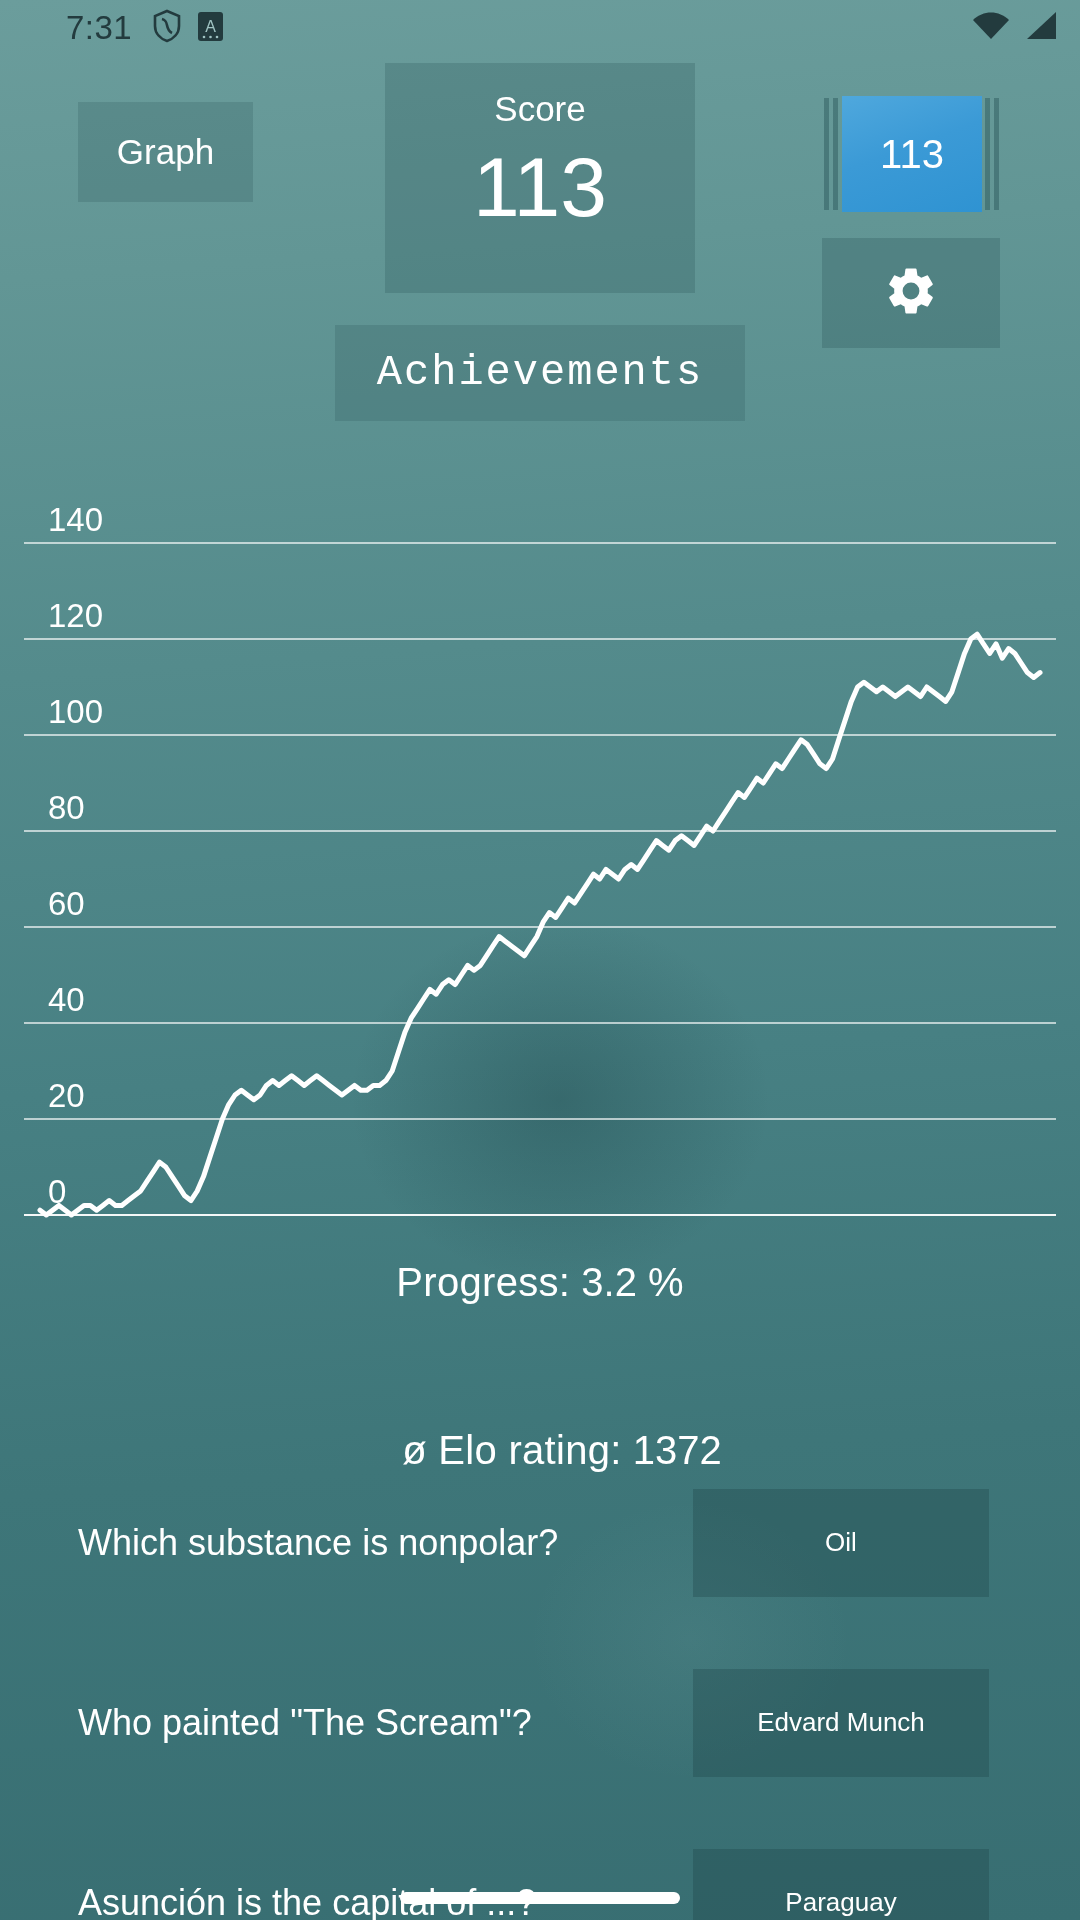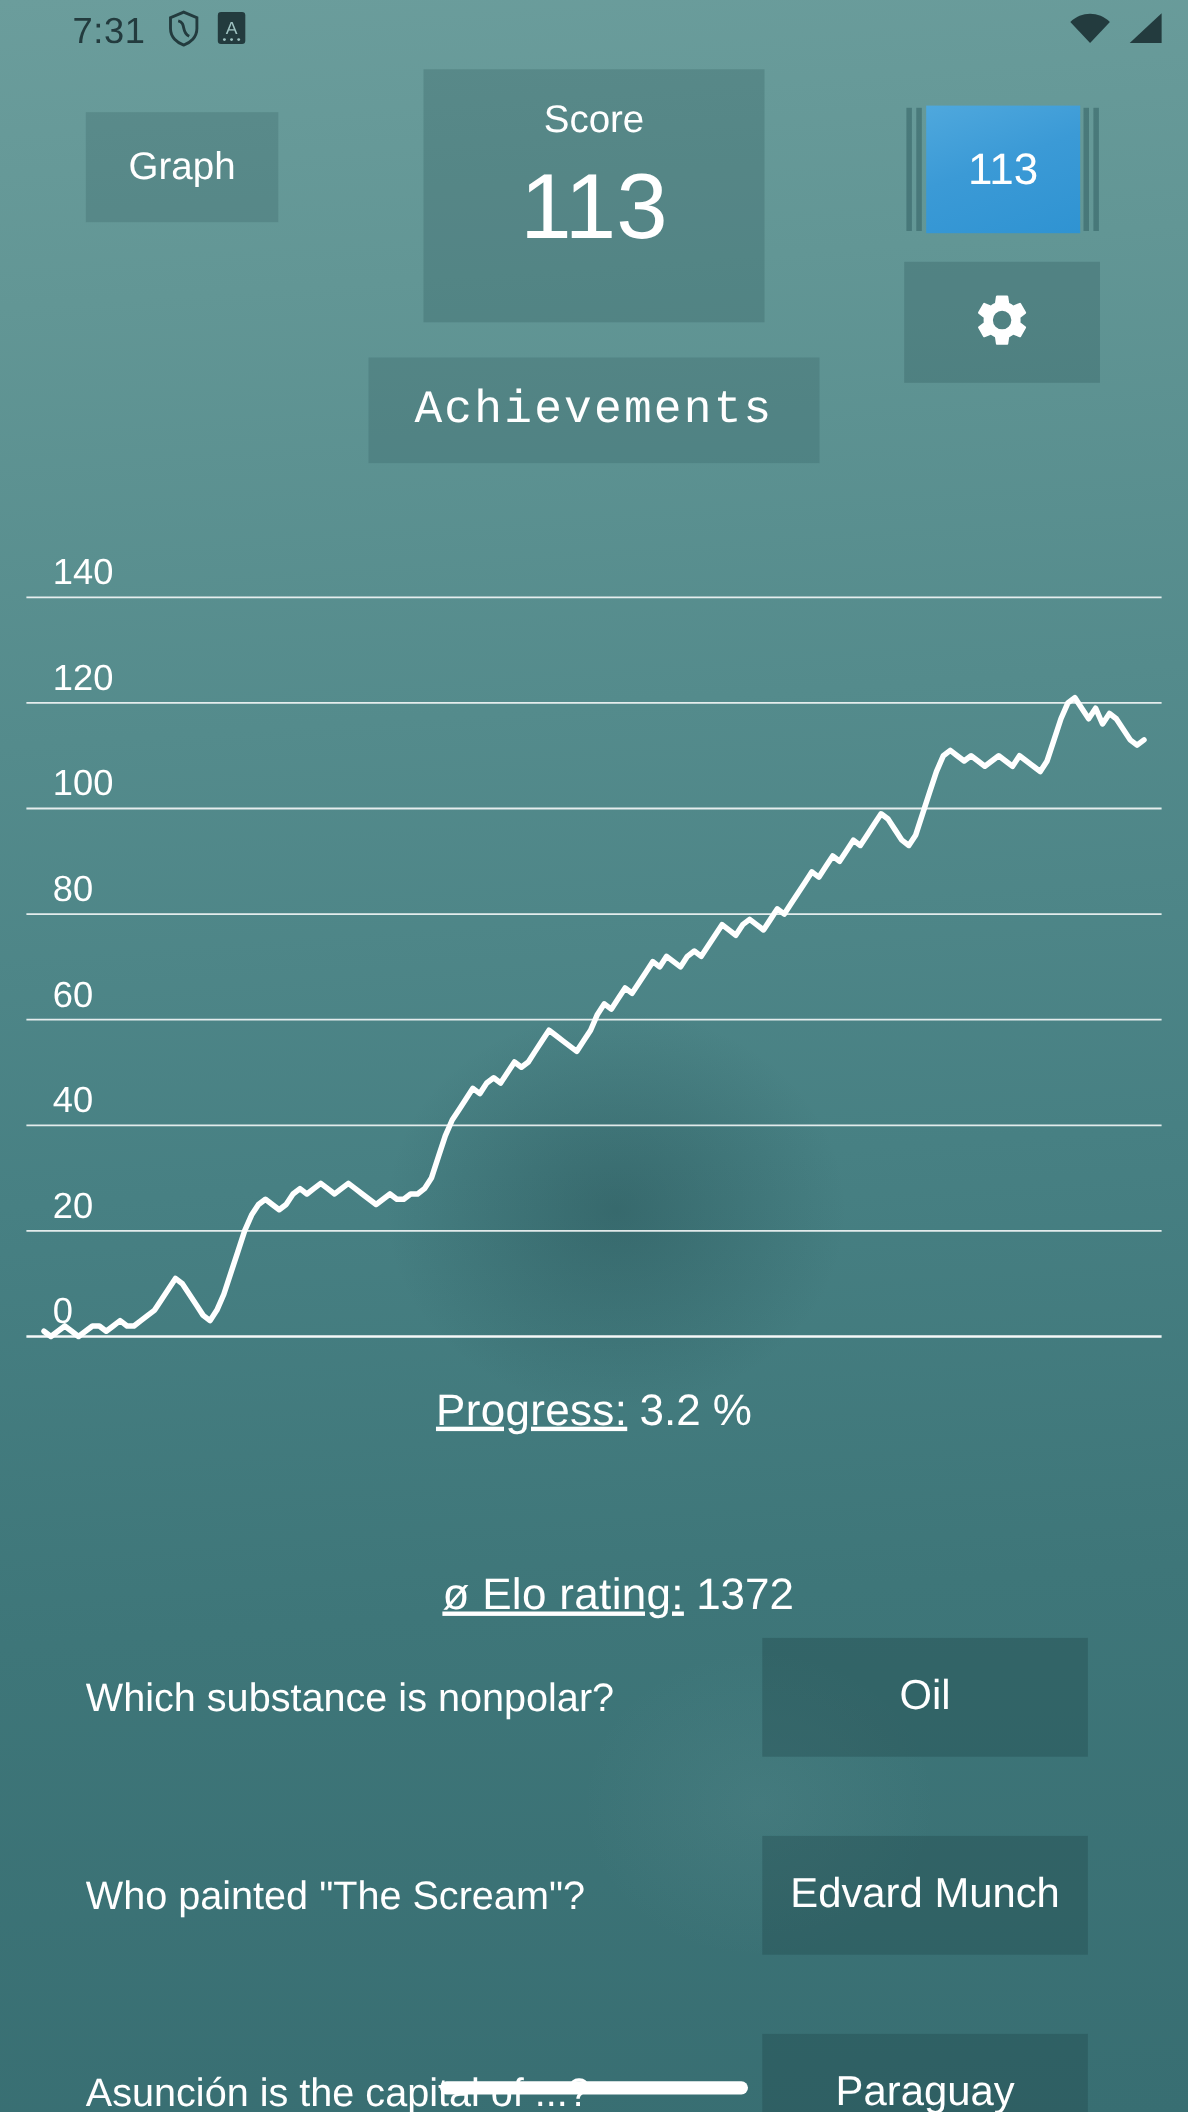--- a/index.html
+++ b/index.html
@@ -82,38 +82,38 @@
 
   
   .chart { position:absolute; left:0; top:455px; width:1080px; height:790px; }
   .chart svg { display:block; }
 
   
   .stat {
     position:absolute; left:0; width:1080px; text-align:center;
     color:#ffffff; font-size:40px;
   }
-  .stat .k { letter-spacing:0.3px;text-decoration:underline; }
+  .stat .k { letter-spacing:0.3px; }
   .stat .v { }
   #stat-progress { top:1260px; }
   #stat-elo { top:1428px;padding-left:44px; }
 
   
   .qrow {
     position:absolute; left:0; width:1037px; height:175px;
   }
   .qtext {
     position:absolute; left:78px; top:50%; transform:translateY(-50%);
     font-size:36px; color:#ffffff; white-space:nowrap;
   }
   .qans {
     position:absolute; right:48px; top:50%; transform:translateY(-50%);
     width:296px; height:108px; background:rgba(26,62,66,0.30);
     display:flex; align-items:center; justify-content:center;
-    font-size:38px; color:#ffffff;
+    font-size:26px; color:#ffffff;
   }
   #qrow-0 { top:1455px; }
   #qrow-1 { top:1635px; }
   #qrow-2 { top:1815px; }
 
   
   .gesture-bar {
     position:absolute; left:50%; transform:translateX(-50%);
     bottom:16px; width:280px; height:12px; border-radius:6px;
     background:#ffffff;

